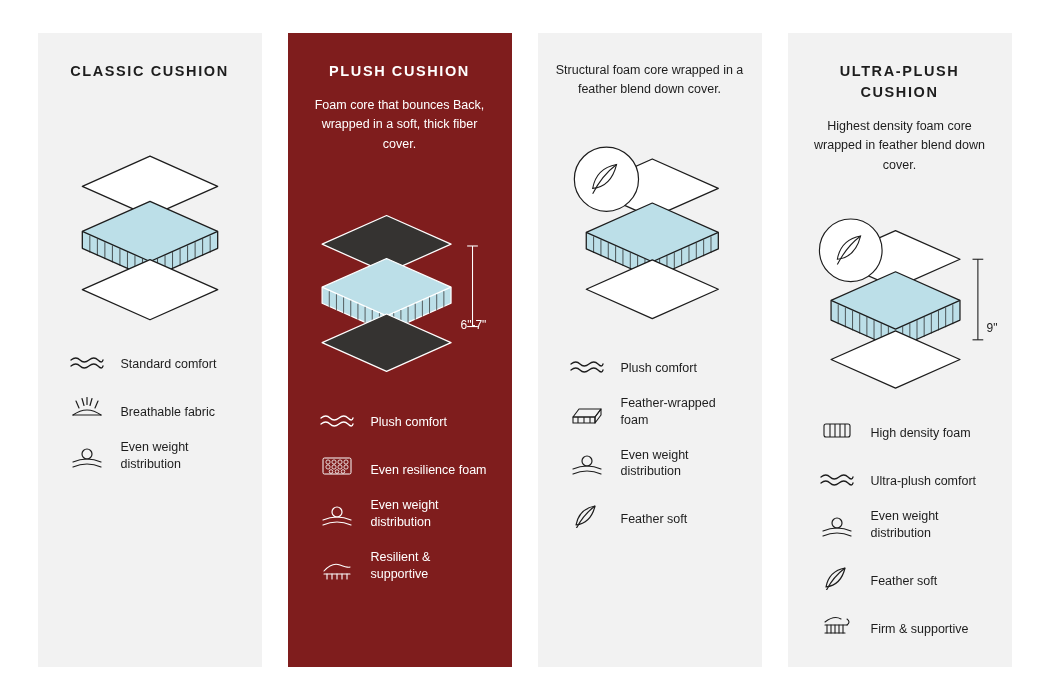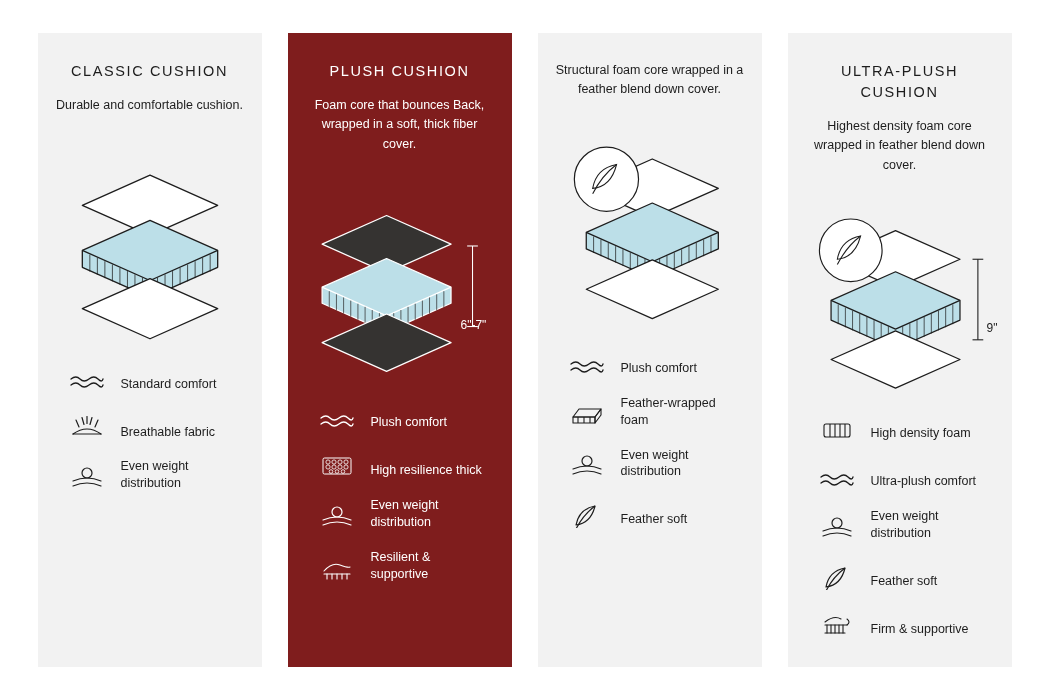--- a/index.html
+++ b/index.html
@@ -38,21 +38,21 @@
   .card.light {
     background: #f2f2f2;
     color: #1d1d1d;
   }
   .card.dark {
     background: #7f1d1d;
     color: #ffffff;
   }
   .card-title {
     font-size: 14.5px;
-    font-weight: normal;
+    font-weight: bold;
     letter-spacing: 1.6px;
     text-align: center;
     line-height: 1.45;
     margin: 0 0 14px 0;
     text-transform: uppercase;
   }
   .card-desc {
     font-size: 12.5px;
     line-height: 1.55;
     text-align: center;
@@ -94,21 +94,20 @@
   }
   svg { display: block; }
 </style>
 </head>
 <body>
 
 <div class="board">
 
   <div class="card light">
     <div class="card-title">CLASSIC CUSHION</div>
-    <div class="card-desc">Durable and comfortable cushion.</div>
 
     <div class="art">
       <svg width="200" height="200" viewBox="0 0 200 200">
         <g stroke="#1d1d1d" stroke-width="1.4" fill="none" stroke-linejoin="round">
 
           <polygon points="100,30 172,62 100,94 28,62" fill="#ffffff"></polygon>
 
           <polygon points="100,78 172,110 172,128 100,160 28,128 28,110" fill="#bcdfe8"></polygon>
           <polyline points="28,110 100,142 172,110"></polyline>
           <g stroke-width="0.8">
@@ -243,21 +242,21 @@
                   <circle cx="15" cy="14" r="2.1"></circle>
                   <circle cx="21" cy="14" r="2.1"></circle>
                   <circle cx="27" cy="14" r="2.1"></circle>
               <circle cx="12" cy="18.5" r="1.8"></circle>
                   <circle cx="18" cy="18.5" r="1.8"></circle>
                   <circle cx="24" cy="18.5" r="1.8"></circle>
             </g>
           </g>
             </svg>
         </span>
-        <span class="feature-label">High resilience thick</span>
+        <span class="feature-label">Even resilience foam</span>
       </div>
       <div class="feature">
         <span class="feature-icon">
           <svg width="36" height="26" viewBox="0 0 36 26">
               <g stroke="#ffffff" stroke-width="1.2" fill="none" stroke-linecap="round">
             <circle cx="18" cy="7" r="5"></circle>
             <path d="M4 15 q14 -6 28 0"></path>
             <path d="M4 20 q14 -6 28 0"></path>
           </g>
             </svg>

